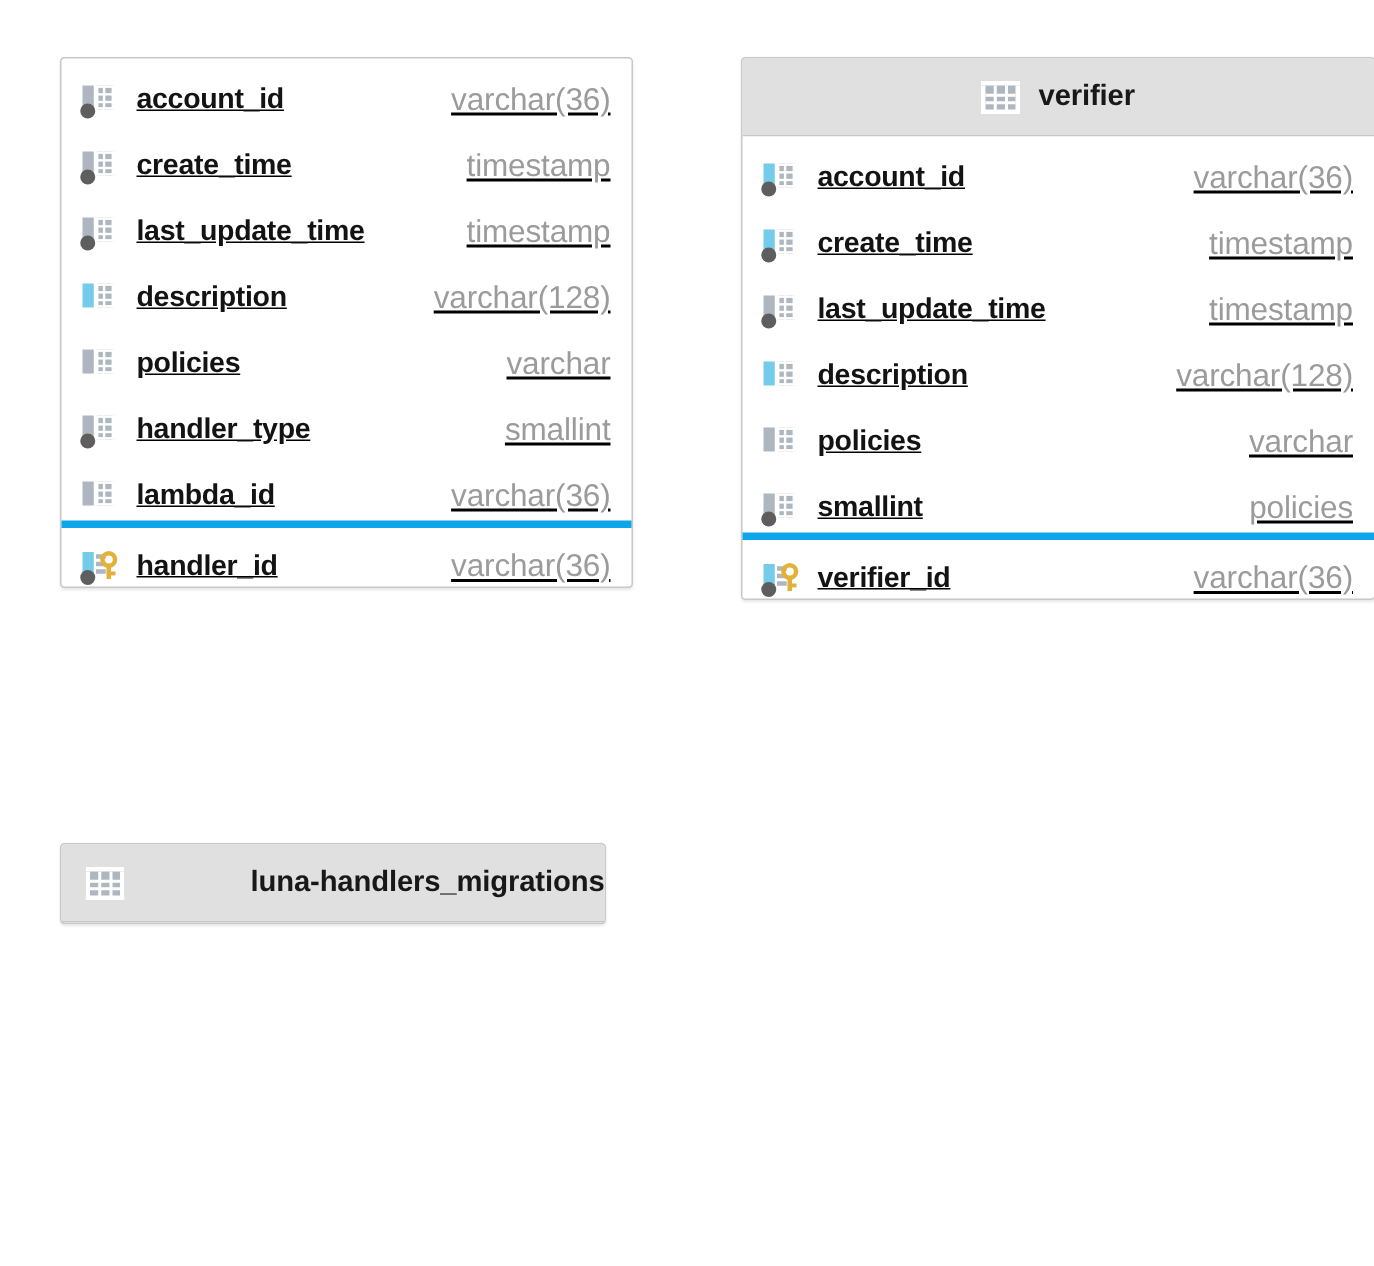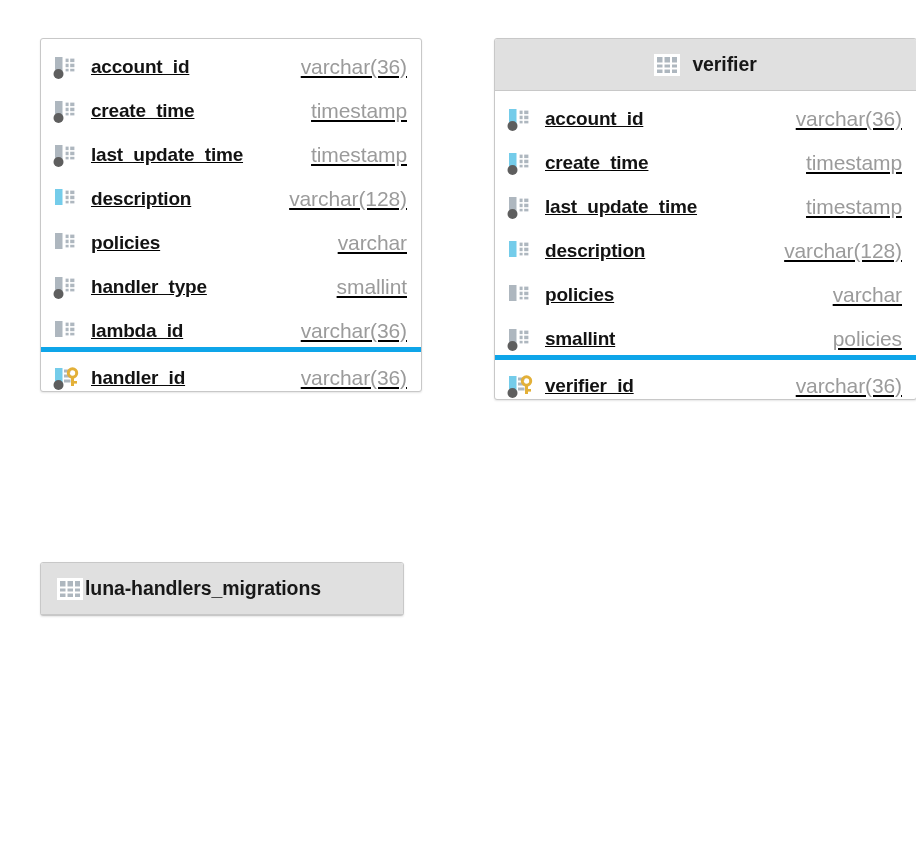--- a/index.html
+++ b/index.html
@@ -35,21 +35,21 @@
     border-bottom: 1px solid #c8c8c8;
     height: 52px;
     display: flex;
     align-items: center;
     justify-content: center;
     gap: 12px;
     box-sizing: border-box;
     border-radius: 2px 2px 0 0;
   }
   .er-header.left-align {
-    justify-content: flex-start;
+    justify-content: space-between;
     padding-left: 16px;
     gap: 2px;
   }
   .er-title {
     font-size: 19.5px;
     font-weight: bold;
     color: #181818;
     letter-spacing: -0.1px;
     white-space: nowrap;
   }

